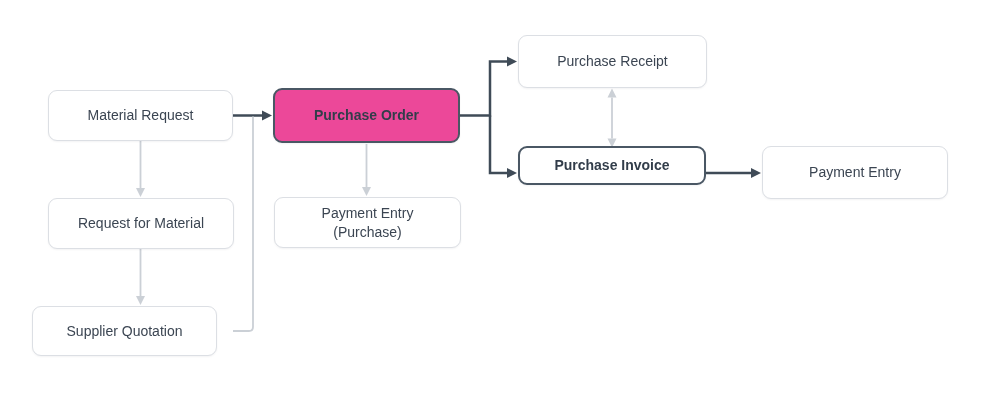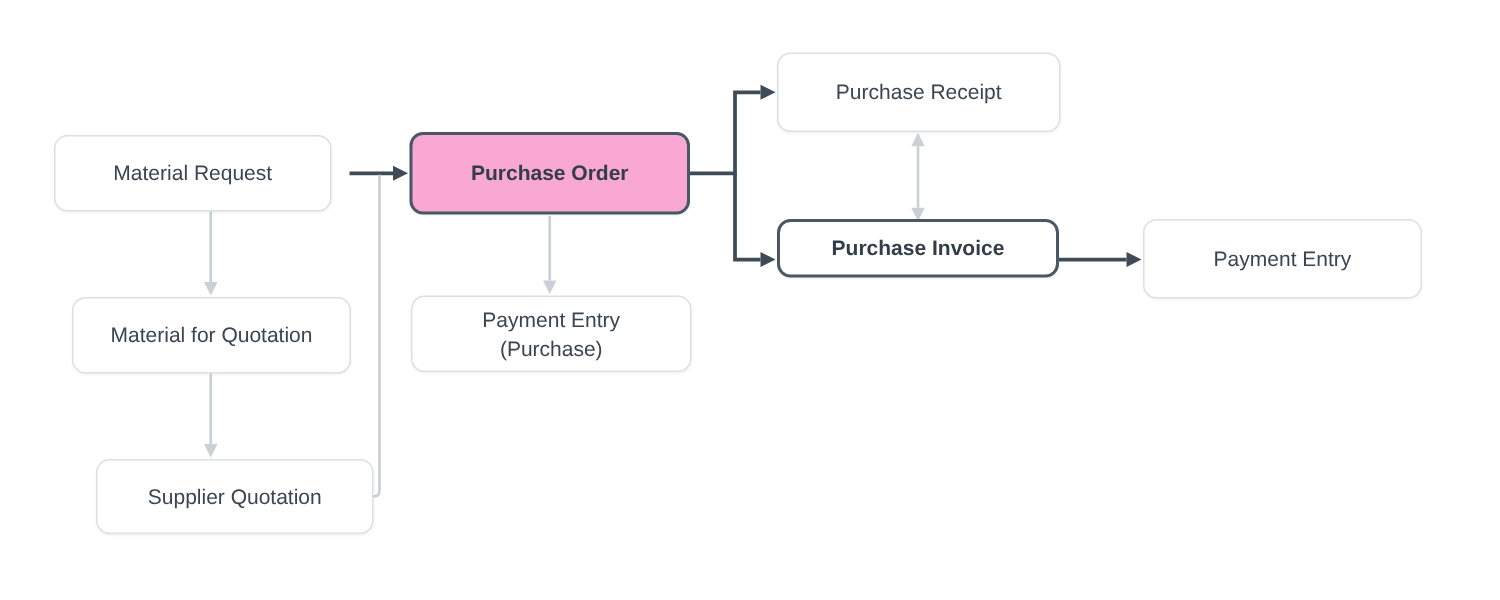--- a/index.html
+++ b/index.html
@@ -9,21 +9,21 @@
   }
   .edges { position:absolute; left:0; top:0; width:1000px; height:400px; pointer-events:none; }
   .node {
     position:absolute; display:flex; flex-direction:column; align-items:center; justify-content:center;
     background:#ffffff; border:1px solid #dcdfe4; border-radius:9px;
     font-size:14px; font-weight:500; color:#3b4552; text-align:center;
     box-shadow:0 1px 2px rgba(16,24,40,0.05); box-sizing:border-box; line-height:1.3;
     cursor:pointer;
   }
   .node.strong { border:2px solid #4a5764; font-weight:700; color:#323d4a; }
-  .node.filled { background:#f9a8d4;text-align:center; }
+  .node.filled { background:#ec4899;text-align:center; }
   .stroke-dark  { stroke:#3f4b57; stroke-width:2.5; fill:none; }
   .stroke-light { stroke:#cbd0d6; stroke-width:1.8; fill:none; }
   .head-dark  { fill:#3f4b57; stroke:none; }
   .head-light { fill:#cbd0d6; stroke:none; }
 </style>
 </head>
 <body>
 
 <div class="canvas">
 
@@ -68,29 +68,29 @@
       <path class="head-light" d="M612,88.5 L607.5,97.5 L616.5,97.5 Z"></path>
       <path class="head-light" d="M612,147.5 L607.5,138.5 L616.5,138.5 Z"></path>
     </g>
 
     <g>
       <path class="stroke-dark" d="M706,173 H751"></path>
       <path class="head-dark" d="M761,173 L751,168 L751,178 Z"></path>
     </g>
   </svg>
 
-  <div class="node" style="left:36px; top:90px; width:185px; height:51px;align-items:center;">
+  <div class="node" style="left:48px; top:90px; width:185px; height:51px;align-items:center;">
     <span>Material Request</span>
   </div>
 
   <div class="node" style="left:48px; top:198px; width:186px; height:51px;">
-    <span>Material for Quotation</span>
+    <span>Request for Material</span>
   </div>
 
-  <div class="node" style="left:64px; top:306px; width:185px; height:50px;">
+  <div class="node" style="left:32px; top:306px; width:185px; height:50px;">
     <span>Supplier Quotation</span>
   </div>
 
   <div class="node strong filled" style="left:273px; top:88px; width:187px; height:55px;">
     <span>Purchase Order</span>
   </div>
 
   <div class="node" style="left:274px; top:197px; width:187px; height:51px;">
     <span>Payment Entry</span>
     <span>(Purchase)</span>

